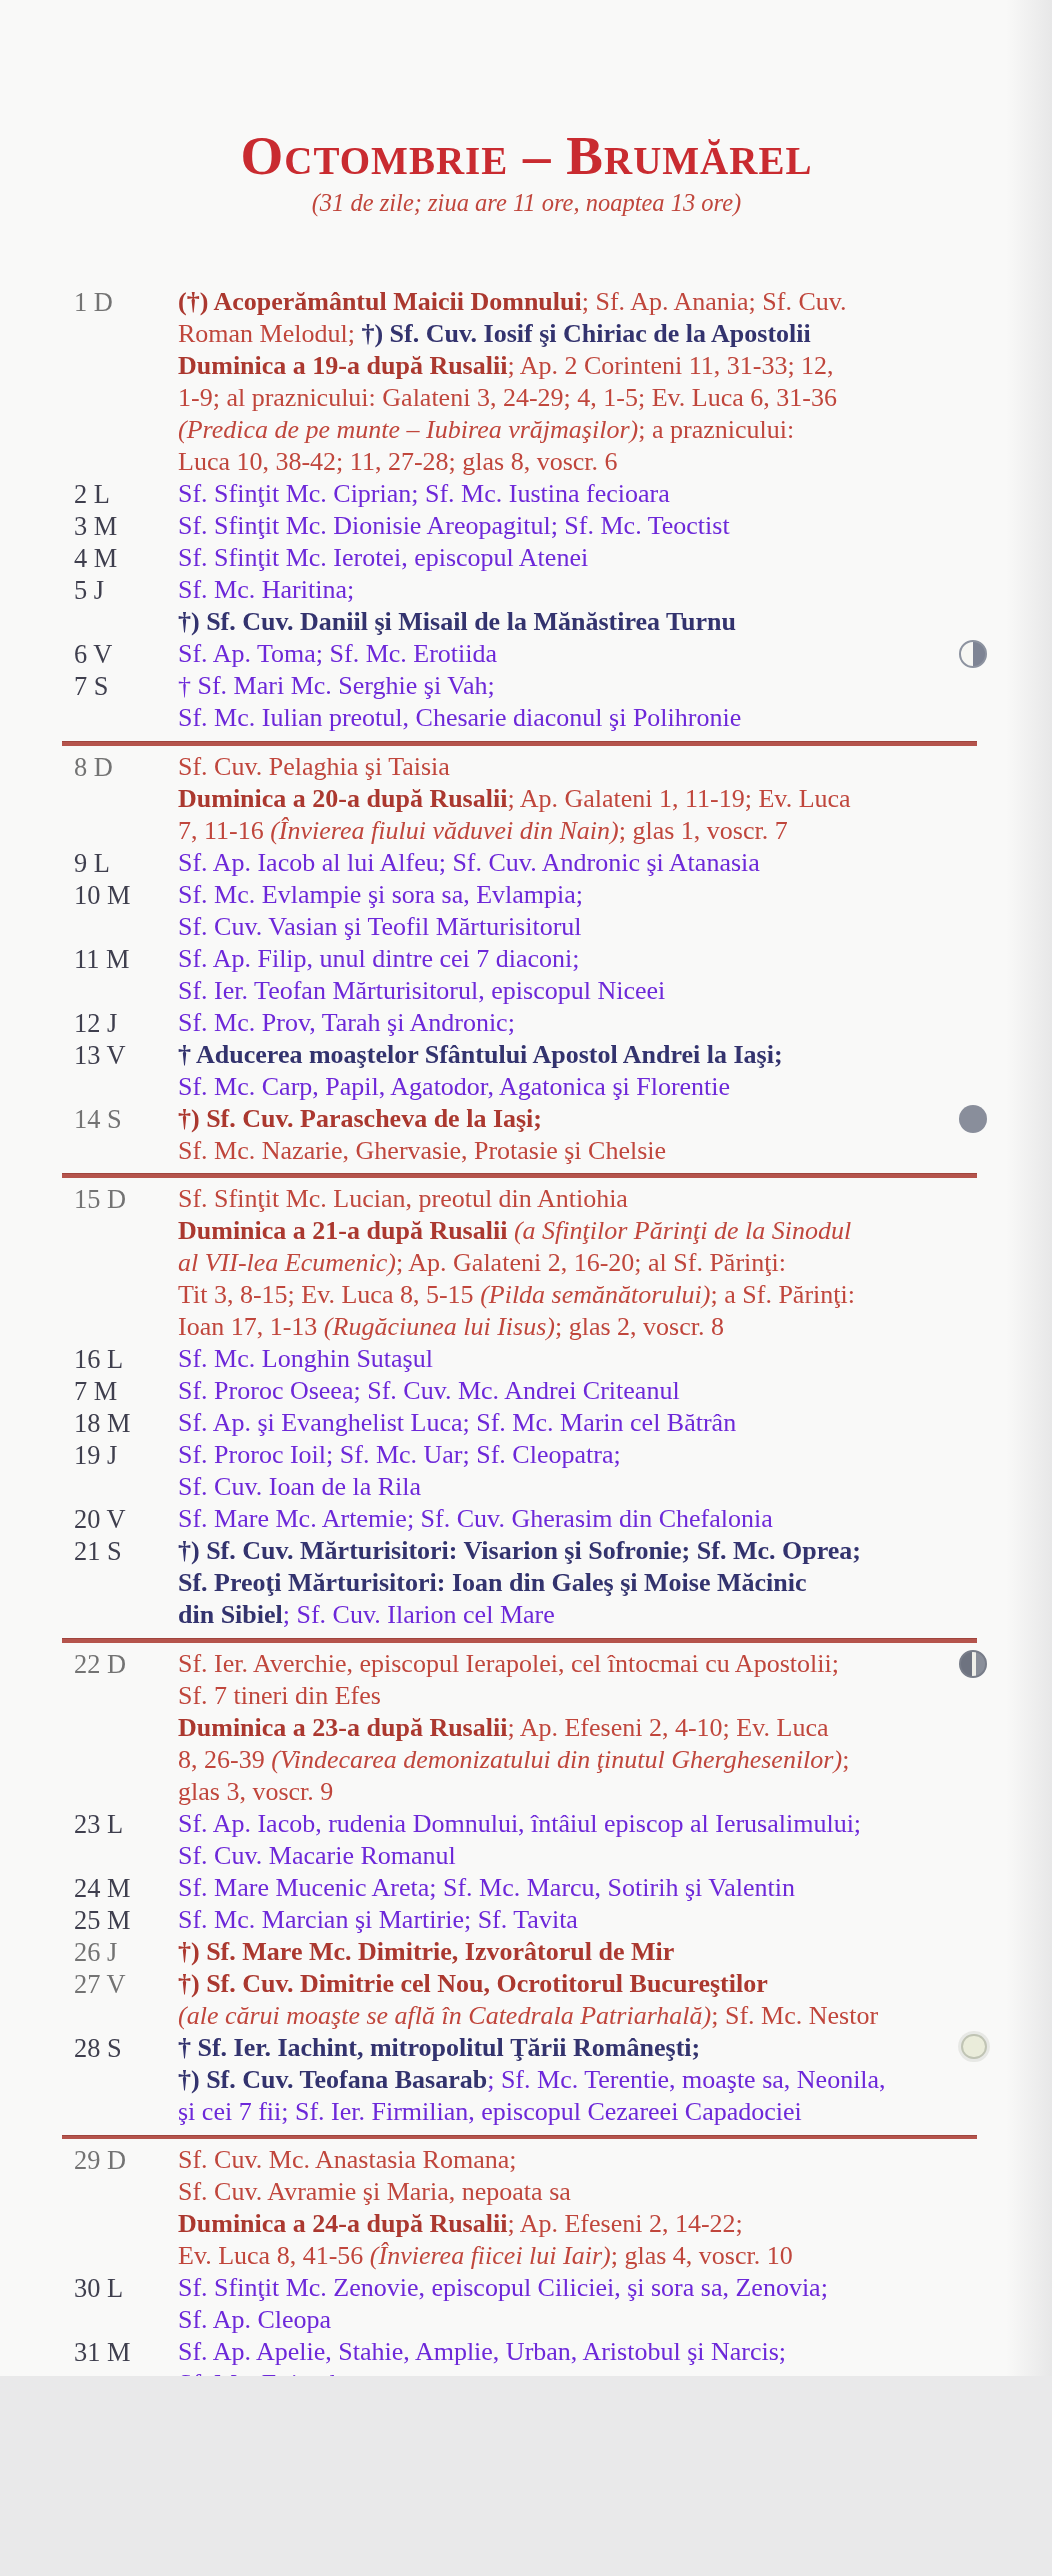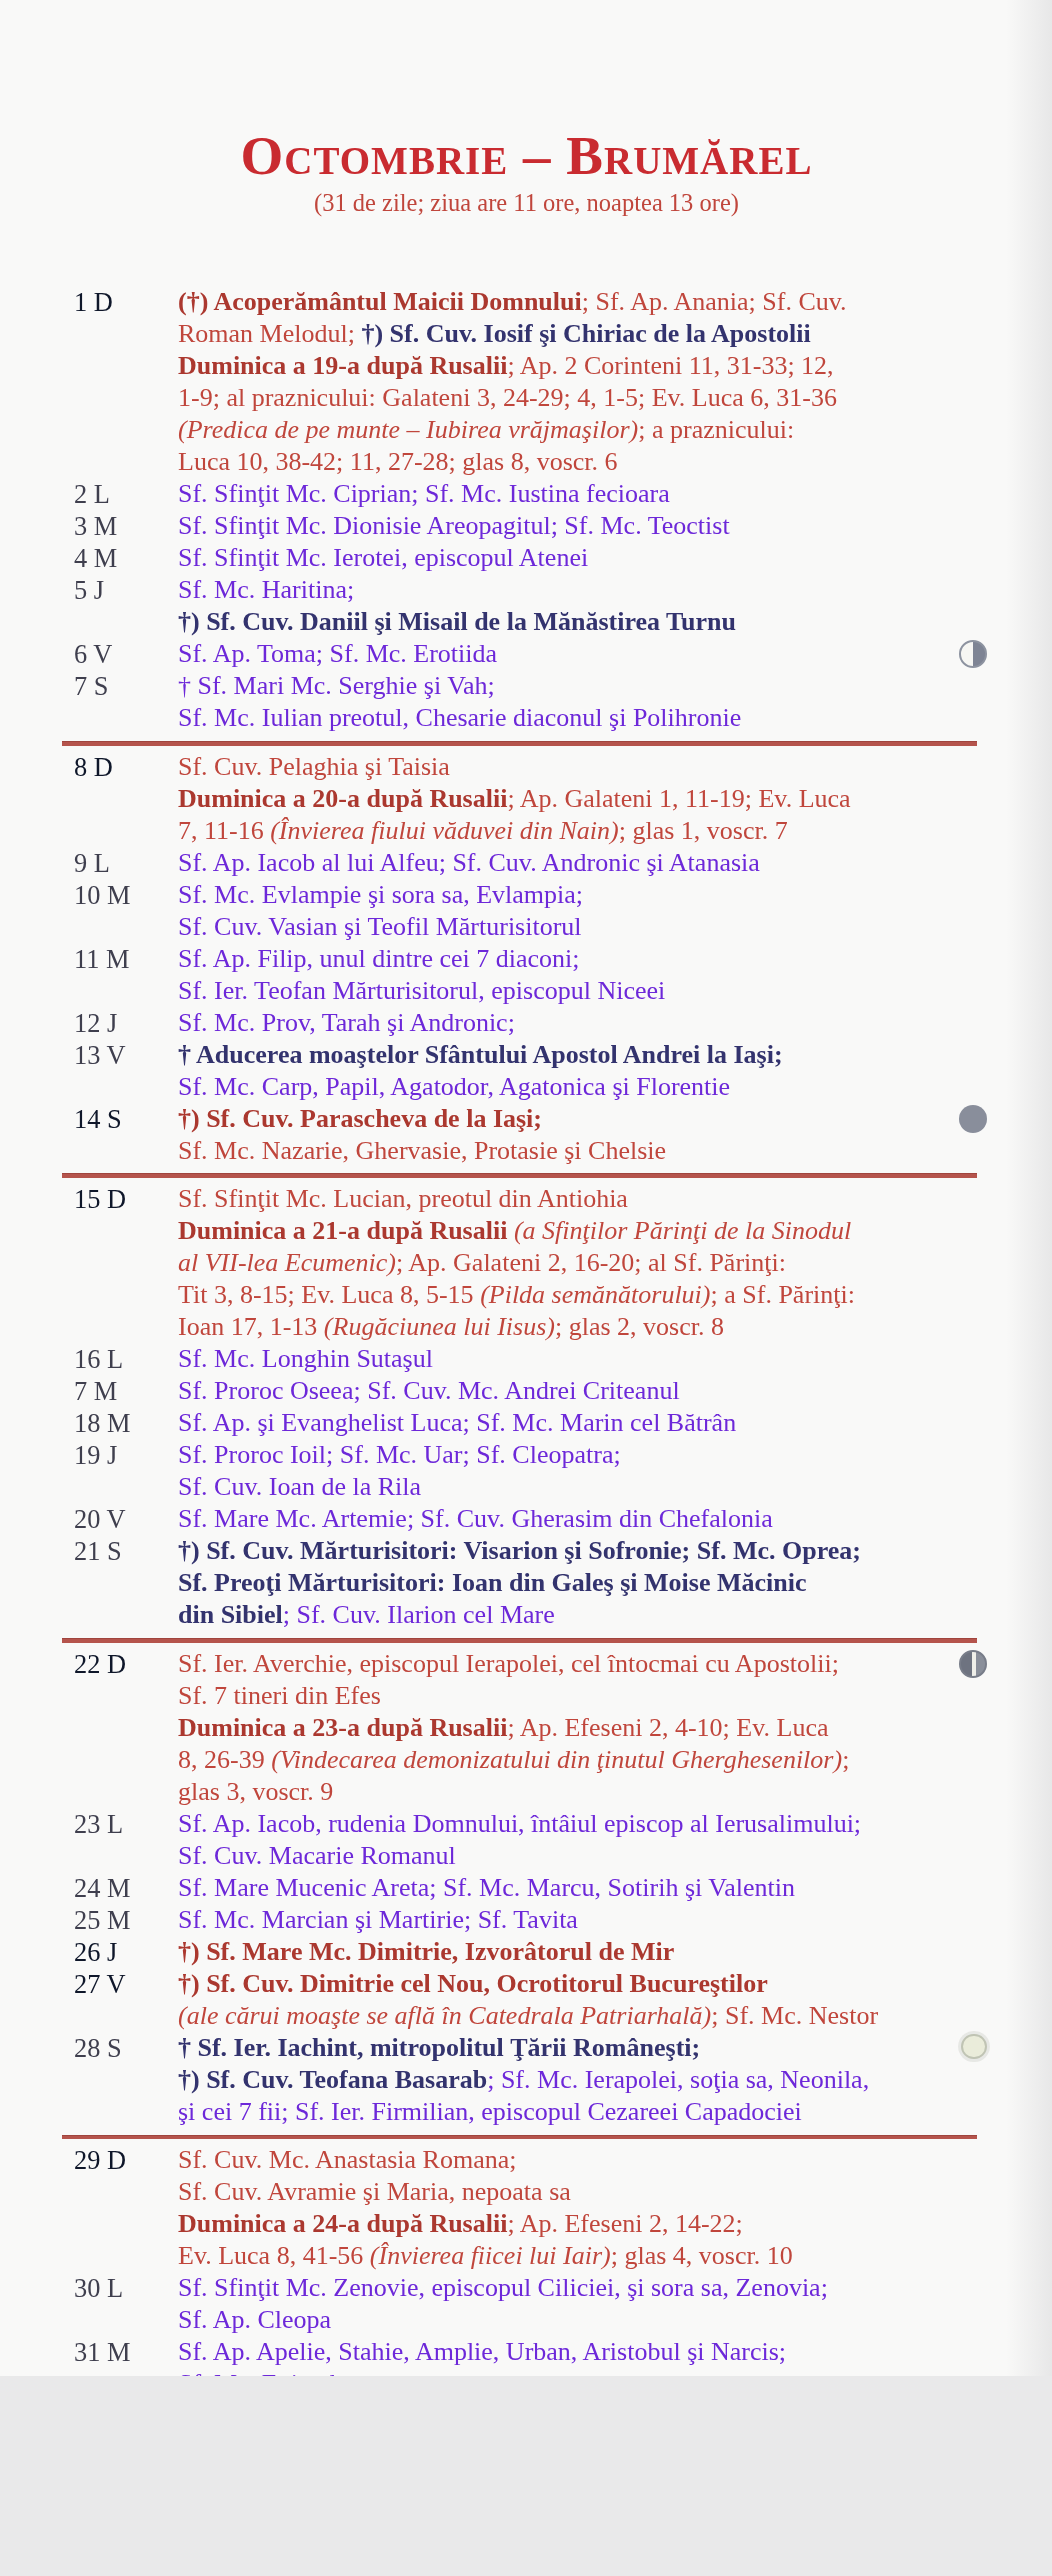--- a/index.html
+++ b/index.html
@@ -25,37 +25,38 @@
   .header{padding-top:125px;text-align:center;}
   .title{
     font-variant:small-caps;
     font-weight:bold;
     font-size:55px;
     line-height:61px;
     letter-spacing:1px;
     color:#c92b30;
   }
   .subtitle{
+    font-style:italic;
     font-size:24.5px;
     line-height:33px;
     color:#c0463c;
   }
   .calendar{
     margin-top:67px;
     padding:0 76px 0 74px;
   }
   .day-row{display:flex;position:relative;}
   .day-label{
     flex:0 0 104px;
     font-size:26.4px;
     line-height:32px;
     color:#3f3f4e;
     white-space:nowrap;
   }
-  .day-label.red{color:#0f172a;}
+  .day-label.red{color:#737373;}
   .day-content{flex:1;}
   .day-line{
     font-size:26px;
     line-height:32px;
     white-space:nowrap;
   }
   .s-d {color:#6d28d9;}
   .s-r {color:#c0463c;}
   .s-rb{color:#ab382f;font-weight:bold;}
   .s-ri{color:#c0463c;font-style:italic;}
@@ -292,21 +293,21 @@
         <div class="day-label red">27 V</div>
         <div class="day-content">
           <div class="day-line"><span class="s-rb">†) Sf. Cuv. Dimitrie cel Nou, Ocrotitorul Bucureştilor</span></div>
           <div class="day-line"><span class="s-ri">(ale cărui moaşte se află în Catedrala Patriarhală)</span><span class="s-r">; Sf. Mc. Nestor</span></div>
         </div>
       </div>
       <div class="day-row">
         <div class="day-label">28 S</div>
         <div class="day-content">
           <div class="day-line"><span class="s-nb">† Sf. Ier. Iachint, mitropolitul Ţării Româneşti;</span></div>
-          <div class="day-line"><span class="s-nb">†) Sf. Cuv. Teofana Basarab</span><span class="s-d">; Sf. Mc. Ierapolei, soţia sa, Neonila,</span></div>
+          <div class="day-line"><span class="s-nb">†) Sf. Cuv. Teofana Basarab</span><span class="s-d">; Sf. Mc. Terentie, moaşte sa, Neonila,</span></div>
           <div class="day-line"><span class="s-d">şi cei 7 fii; Sf. Ier. Firmilian, episcopul Cezareei Capadociei</span></div>
         </div>
         <div class="moon moon-new"></div>
       </div>
       <div class="separator"></div>
       <div class="day-row">
         <div class="day-label red">29 D</div>
         <div class="day-content">
           <div class="day-line"><span class="s-r">Sf. Cuv. Mc. Anastasia Romana;</span></div>
           <div class="day-line"><span class="s-r">Sf. Cuv. Avramie şi Maria, nepoata sa</span></div>

